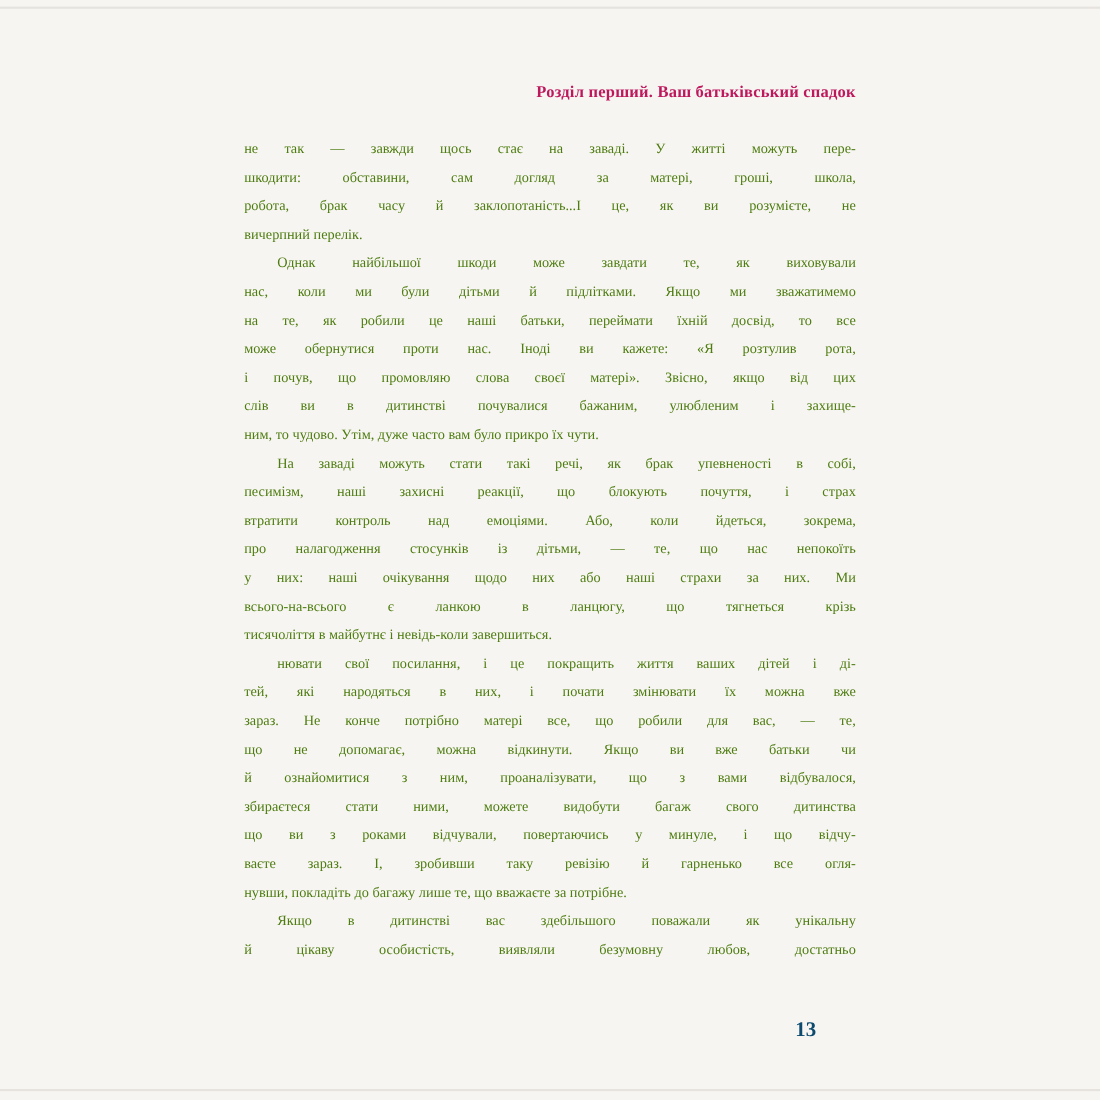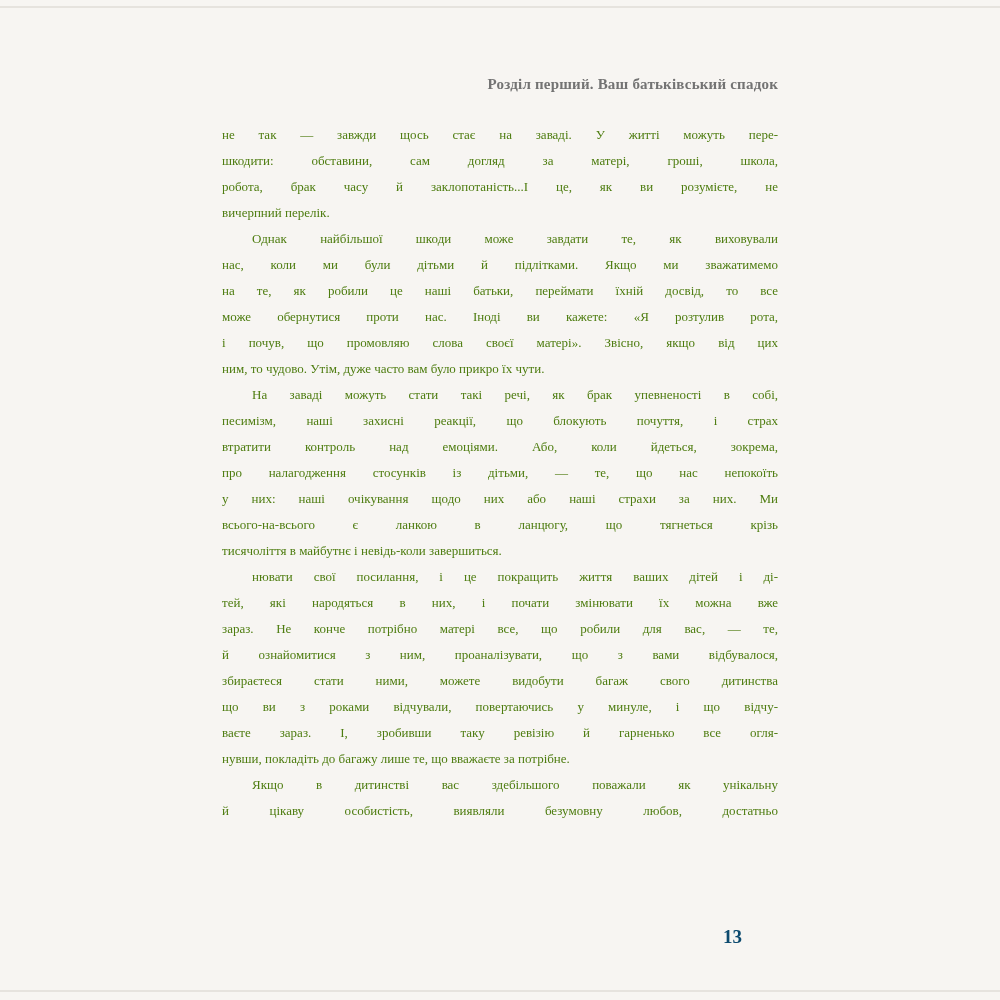--- a/index.html
+++ b/index.html
@@ -27,21 +27,21 @@
 
   .running-head {
     position: absolute;
     left: 222px;
     top: 76px;
     width: 556px;
     text-align: right;
     font-weight: bold;
     font-size: 15px;
     letter-spacing: 0.2px;
-    color: #737373;
+    color: #be185d;
   }
 
   .text-block {
     position: absolute;
     left: 222px;
     top: 122px;
     width: 556px;
   }
 
   .paragraph {
@@ -86,35 +86,37 @@
       <div class="line">шкодити: обставини, сам догляд за матері, гроші, школа,</div>
       <div class="line">робота, брак часу й заклопотаність...І це, як ви розумієте, не</div>
       <div class="line last">вичерпний перелік.</div>
     </div>
     <div class="paragraph indented">
       <div class="line">Однак найбільшої шкоди може завдати те, як виховували</div>
       <div class="line">нас, коли ми були дітьми й підлітками. Якщо ми зважатимемо</div>
       <div class="line">на те, як робили це наші батьки, переймати їхній досвід, то все</div>
       <div class="line">може обернутися проти нас. Іноді ви кажете: «Я розтулив рота,</div>
       <div class="line">і почув, що промовляю слова своєї матері». Звісно, якщо від цих</div>
+      <div class="line">слів ви в дитинстві почувалися бажаним, улюбленим і захище-</div>
       <div class="line last">ним, то чудово. Утім, дуже часто вам було прикро їх чути.</div>
     </div>
     <div class="paragraph indented">
       <div class="line">На заваді можуть стати такі речі, як брак упевненості в собі,</div>
       <div class="line">песимізм, наші захисні реакції, що блокують почуття, і страх</div>
       <div class="line">втратити контроль над емоціями. Або, коли йдеться, зокрема,</div>
       <div class="line">про налагодження стосунків із дітьми, — те, що нас непокоїть</div>
       <div class="line">у них: наші очікування щодо них або наші страхи за них. Ми</div>
       <div class="line">всього-на-всього є ланкою в ланцюгу, що тягнеться крізь</div>
       <div class="line last">тисячоліття в майбутнє і невідь-коли завершиться.</div>
     </div>
     <div class="paragraph indented">
       <div class="line">нювати свої посилання, і це покращить життя ваших дітей і ді-</div>
       <div class="line">тей, які народяться в них, і почати змінювати їх можна вже</div>
       <div class="line">зараз. Не конче потрібно матері все, що робили для вас, — те,</div>
+      <div class="line">що не допомагає, можна відкинути. Якщо ви вже батьки чи</div>
       <div class="line">й ознайомитися з ним, проаналізувати, що з вами відбувалося,</div>
       <div class="line">збираєтеся стати ними, можете видобути багаж свого дитинства</div>
       <div class="line">що ви з роками відчували, повертаючись у минуле, і що відчу-</div>
       <div class="line">ваєте зараз. І, зробивши таку ревізію й гарненько все огля-</div>
       <div class="line last">нувши, покладіть до багажу лише те, що вважаєте за потрібне.</div>
     </div>
     <div class="paragraph indented">
       <div class="line">Якщо в дитинстві вас здебільшого поважали як унікальну</div>
       <div class="line">й цікаву особистість, виявляли безумовну любов, достатньо</div>
     </div>

